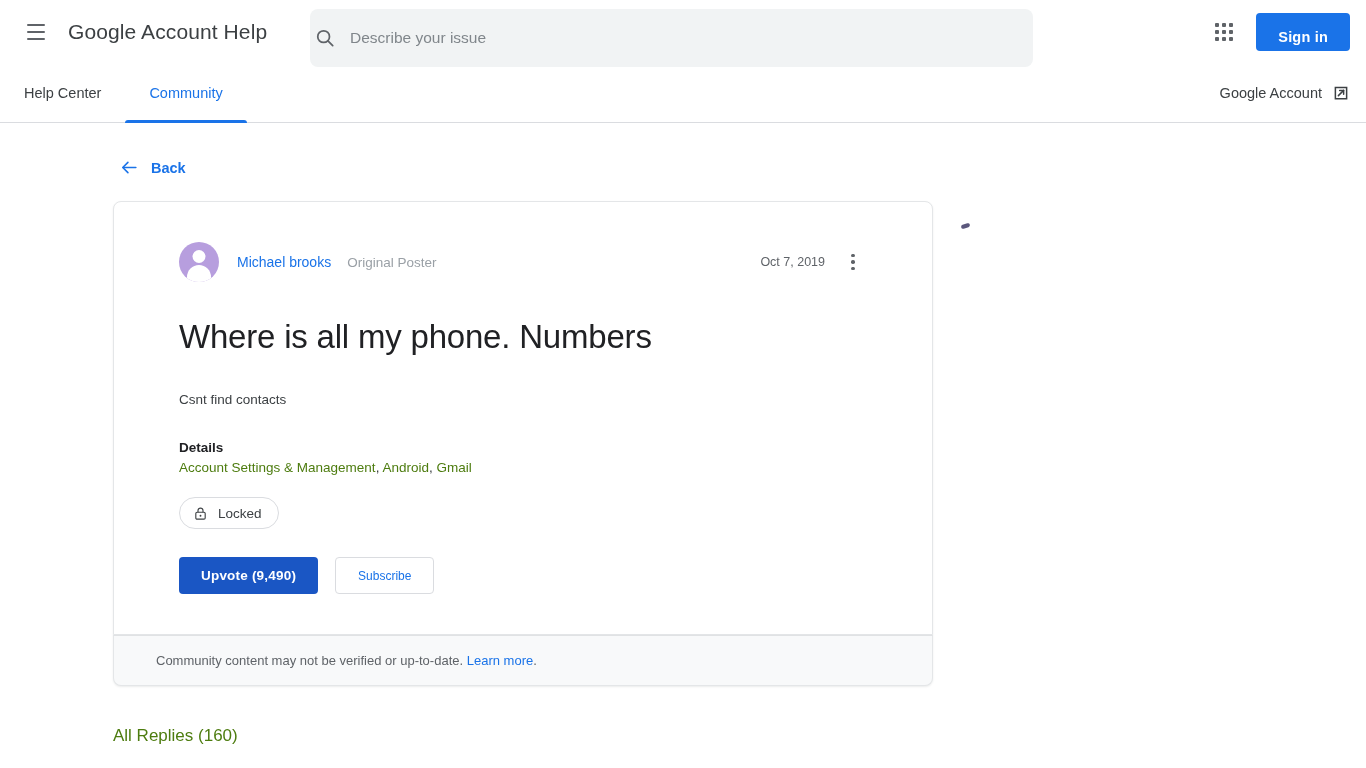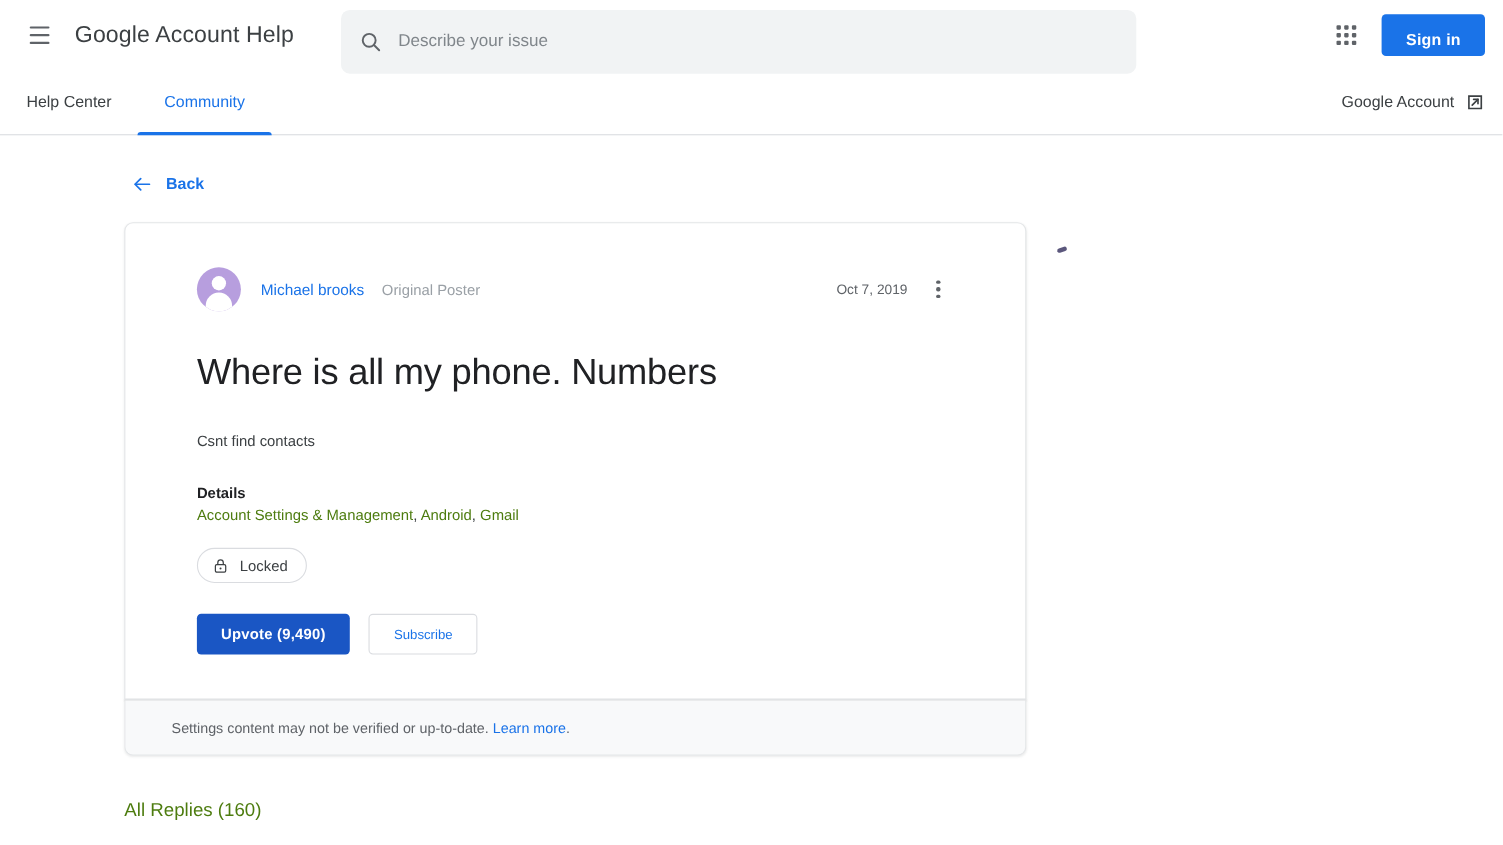--- a/index.html
+++ b/index.html
@@ -45,21 +45,21 @@
   .search-wrap {
     position: absolute;
     left: 310px;
     top: 9px;
     width: 723px;
     height: 58px;
     background: #f1f3f4;
     border-radius: 8px;
     display: flex;
     align-items: center;
-    padding: 0 16px;
+    padding: 0 4px;
     cursor: text;
   }
   .search-icon { width: 22px; height: 22px; flex: 0 0 auto; margin-right: 14px; }
   .search-input {
     flex: 1;
     border: none;
     outline: none;
     background: transparent;
     font-family: "Liberation Sans", sans-serif;
     font-size: 15.5px;
@@ -457,21 +457,21 @@
       </div>
 
       <div class="actions">
         <button class="btn-primary">Upvote (9,490)</button>
         <button class="btn-secondary">Subscribe</button>
       </div>
 
     </div>
 
     <div class="card-footer">
-      <span>Settings content may not be verified or up-to-date.</span>
+      <span>Community content may not be verified or up-to-date.</span>
       <a>Learn more</a><span>.</span>
     </div>
 
   </div>
 
   <div class="replies-heading">All Replies (160)</div>
 
 </div>
 
 </body></html>

